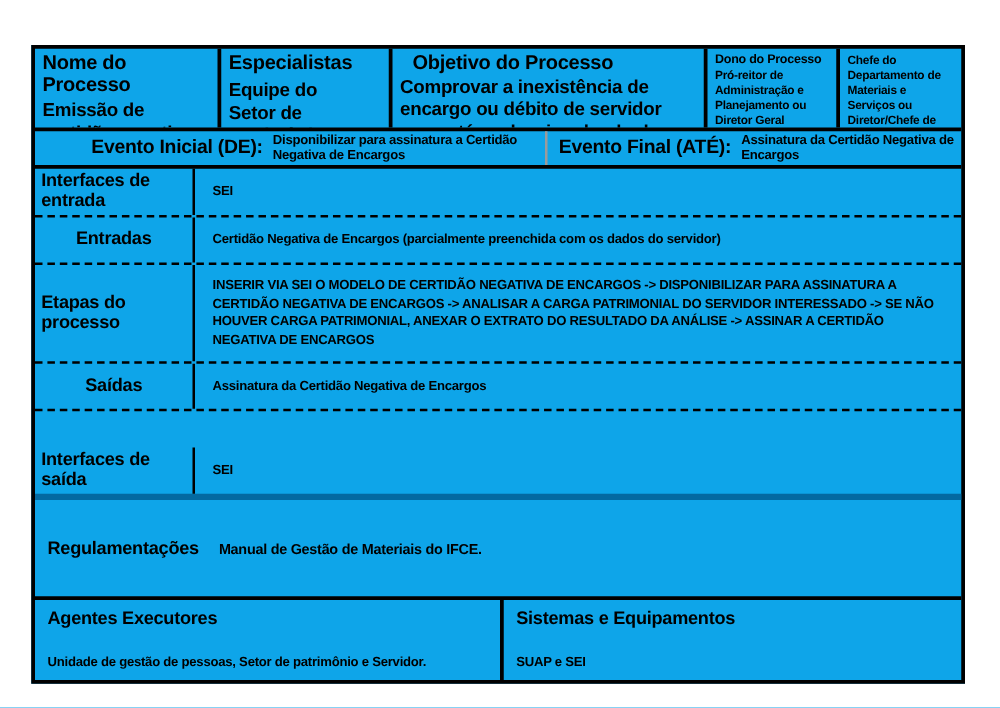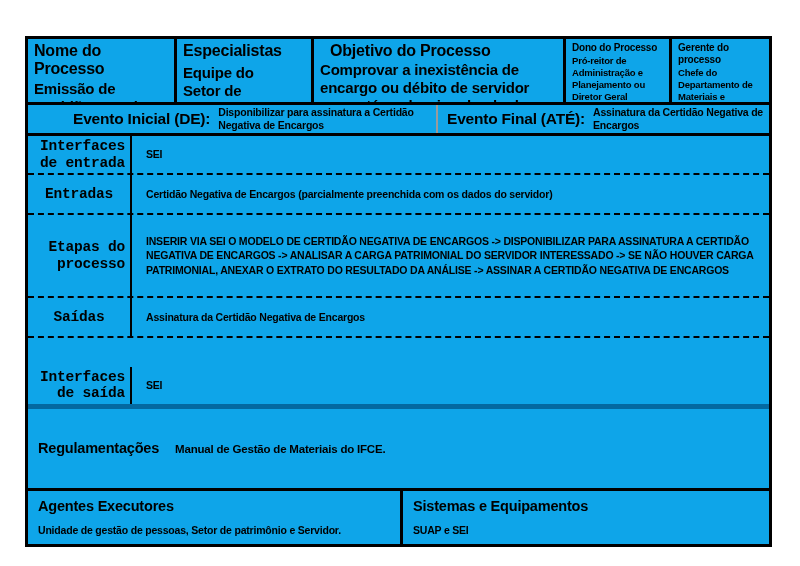--- a/index.html
+++ b/index.html
@@ -40,41 +40,41 @@
   .evt-left  { width:374px; border-right:2px solid #9b9b9b;margin-left:36px; }
   .evt-right { flex:1; }
   .evt-label { font-size:15.5px; white-space:nowrap; }
   .evt-value { font-size:10.5px; line-height:1.2; margin-left:8px; }
   .evt-left .evt-value { max-width:250px; }
   
   .mrow { display:flex; }
   .mrow-dashed { border-bottom:2px dashed #000; }
   .mrow-solid  { border-bottom:5px solid #0369a1;margin-top:29px; }
   .mlabel {
-    width:104px; border-right:2px solid #000;
+    width:128px; border-right:2px solid #000;
     display:flex; align-items:center; justify-content:center;
-    text-align:right; font-size:14.5px; line-height:1.15; padding:2px 5px;font-family:Liberation Mono, monospace;
+    text-align:left; font-size:14.5px; line-height:1.15; padding:2px 5px;
   }
   .mval {
     flex:1; display:flex; align-items:center;
     padding:4px 14px; font-size:10.5px; line-height:1.4;
   }
   .h-ie { height:43px; } .h-en { height:45px; } .h-et { height:95px; }
   .h-sa { height:45px; } .h-is { height:42px; }
   
   .reg { height:64px; border-bottom:3px solid #000; padding:7px 10px; display:flex; align-items:baseline;margin-top:24px; }
   .reg-label { font-size:14.5px; }
   .reg-value { font-size:11.5px; margin-left:16px; }
   
   .ftr { flex:1; display:flex; }
   .fcell { padding:7px 10px; overflow:hidden; }
   .f-left { width:375px; border-right:3px solid #000; }
   .f-right { flex:1; }
   .ftitle { font-size:14.5px; }
-  .fbody  { font-size:10.5px; line-height:1.35; margin-top:9px; max-width:330px; }
+  .fbody  { font-size:10.5px; line-height:1.35; margin-top:20px; max-width:330px; }
 </style>
 </head>
 <body>
 
 <div class="sheet">
 
   <div class="hdr">
     <div class="hcell hc-nome">
       <div class="htitle">Nome do Processo</div>
       <div class="hbody">Emissão de certidão negativa de encargos de materiais permanentes</div>
@@ -85,21 +85,20 @@
     </div>
     <div class="hcell hc-obj">
       <div class="htitle obj-title">Objetivo do Processo</div>
       <div class="hbody">Comprovar a inexistência de encargo ou débito de servidor que está se desvinculando da sua unidade gestora ou mesmo do IFCE.</div>
     </div>
     <div class="hcell hc-dono">
       <div class="htitle-sm">Dono do Processo</div>
       <div class="hbody-sm">Pró-reitor de Administração e Planejamento ou Diretor Geral</div>
     </div>
     <div class="hcell hc-ger">
-      <div class="htitle-sm">Gerente do processo</div>
       <div class="hbody-sm">Chefe do Departamento de Materiais e Serviços ou Diretor/Chefe de Administração</div>
     </div>
   </div>
 
   <div class="evt">
     <div class="evt-cell evt-left">
       <span class="evt-label">Evento Inicial (DE):</span>
       <span class="evt-value">Disponibilizar para assinatura a Certidão Negativa de Encargos</span>
     </div>
     <div class="evt-cell evt-right">

